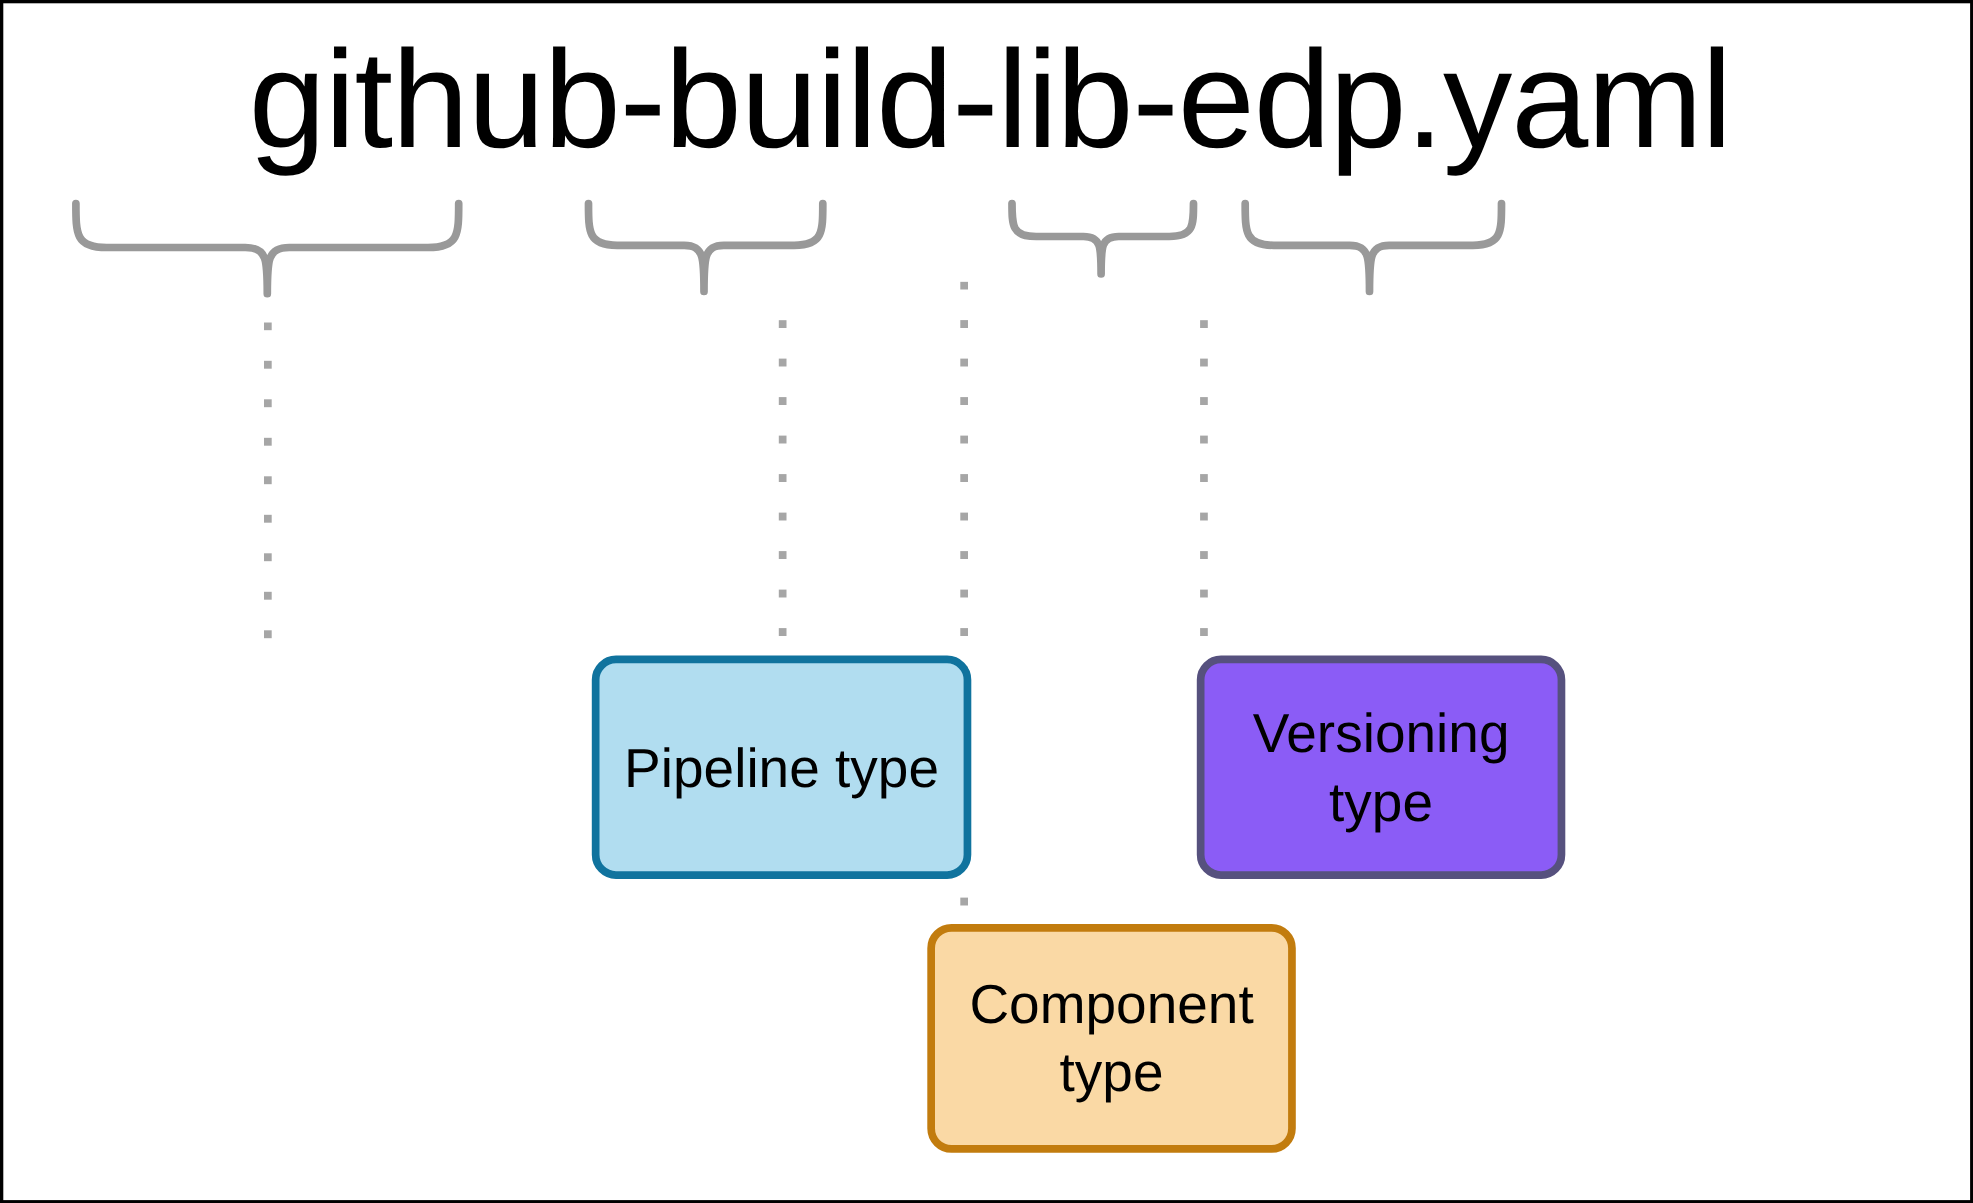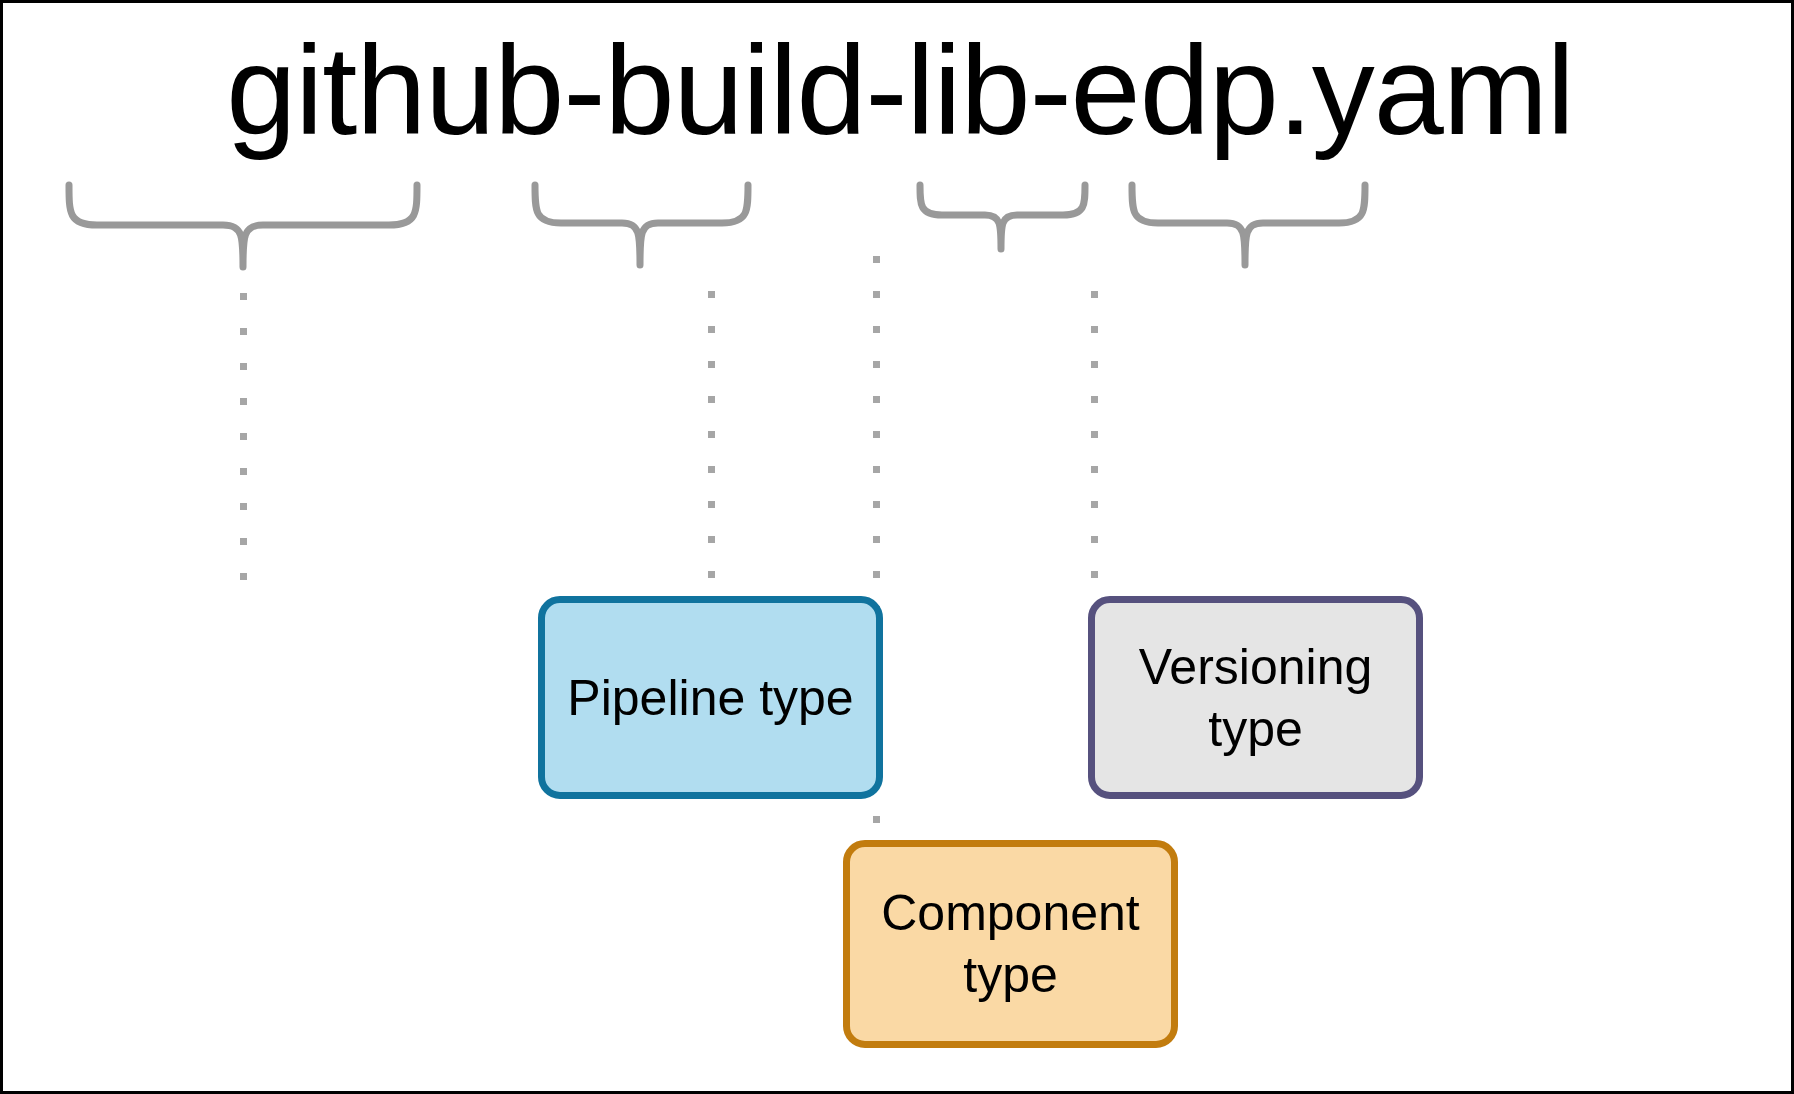--- a/index.html
+++ b/index.html
@@ -74,21 +74,21 @@
     color: #000000;
     padding: 0 14px;
   }
   .node-box .box-text {
     display: block;
     white-space: pre-line;
   }
 
   #box-git-server  { background: #f8cecc; border-color: #b85450; }
   #box-pipeline    { background: #b1ddf0; border-color: #10739e; }
-  #box-versioning  { background: #e5e5e5; border-color: #56517e; }
+  #box-versioning  { background: #8b5cf6; border-color: #56517e; }
   #box-component   { background: #fad9a5; border-color: #c27c0e; }
 </style>
 </head>
 <body>
 
 <div id="canvas">
 
   <div id="filename-title">github-build-lib-edp.yaml</div>
 
   <div class="brace" style="left:60px; top:178px;">

